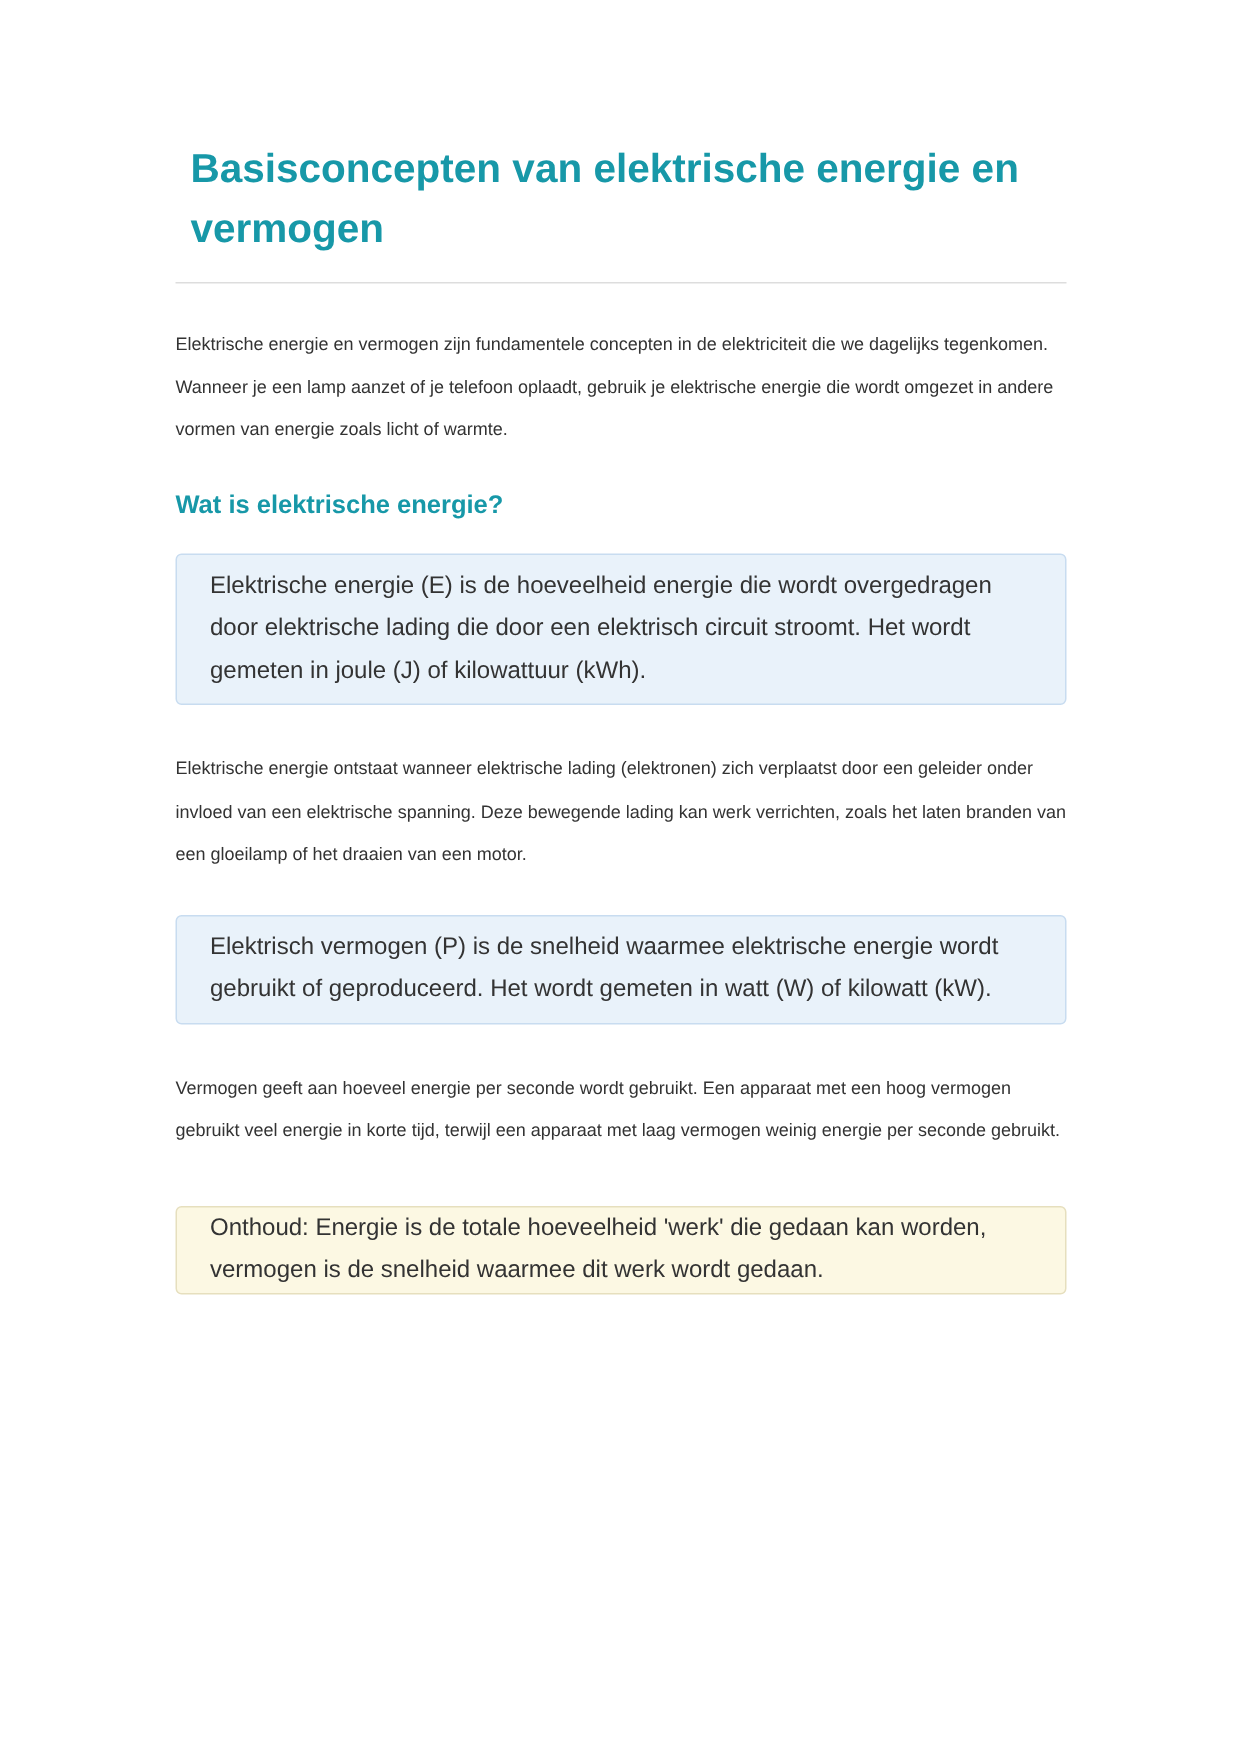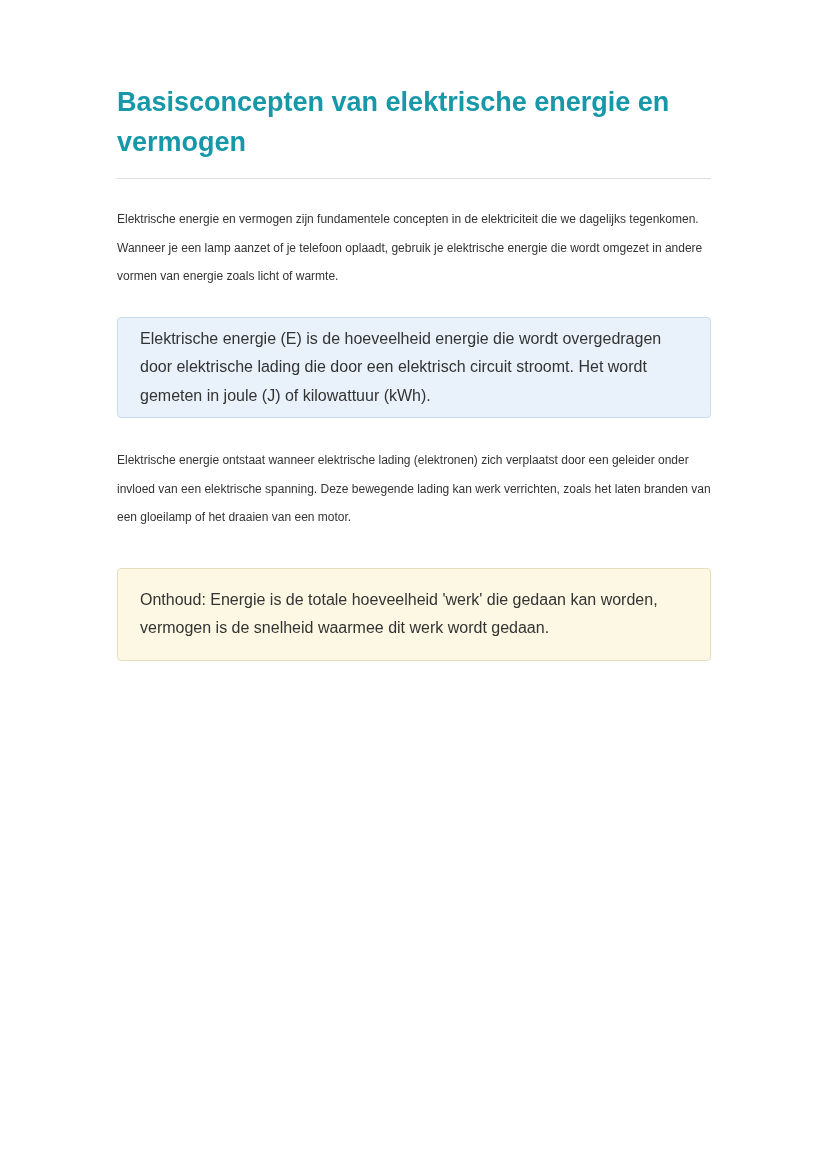--- a/index.html
+++ b/index.html
@@ -16,21 +16,21 @@
   }
   .page {
     padding: 82px 117px 60px 117px;
     box-sizing: border-box;
   }
   h1.page-title {
     color: var(--accent, #1798a8);
     font-size: 27px;
     line-height: 40px;
     font-weight: 700;
-    margin: 0;
+    margin: 10px;
   }
   hr.divider {
     border: none;
     border-top: 1px solid #dddddd;
     margin: 16px 0 26px 0;
   }
   p.body-text {
     font-size: 12px;
     line-height: 28.5px;
     margin: 0 0 26px 0;
@@ -51,47 +51,52 @@
   }
   .info-box p {
     font-size: 16px;
     line-height: 28.5px;
     margin: 0;
   }
   .note-box {
     background: var(--note-bg, #fcf8e3);
     border: 1px solid var(--note-border, #e6dfbe);
     border-radius: 4px;
-    padding: 17px 22px;
+    padding: 0 22px;
     margin: 36px 0 0 0;
   }
   .note-box p {
     font-size: 16px;
     line-height: 28.5px;
     margin: 0;
   }
 </style>
 </head>
 <body>
 
 <div class="page">
 
   <h1 class="page-title">Basisconcepten van elektrische energie en vermogen</h1>
 
   <hr class="divider">
 
   <p class="body-text">Elektrische energie en vermogen zijn fundamentele concepten in de elektriciteit die we dagelijks tegenkomen. Wanneer je een lamp aanzet of je telefoon oplaadt, gebruik je elektrische energie die wordt omgezet in andere vormen van energie zoals licht of warmte.</p>
 
+  <h2 class="section-heading">Wat is elektrische energie?</h2>
 
   <div class="info-box">
     <p>Elektrische energie (E) is de hoeveelheid energie die wordt overgedragen door elektrische lading die door een elektrisch circuit stroomt. Het wordt gemeten in joule (J) of kilowattuur (kWh).</p>
   </div>
 
   <p class="body-text">Elektrische energie ontstaat wanneer elektrische lading (elektronen) zich verplaatst door een geleider onder invloed van een elektrische spanning. Deze bewegende lading kan werk verrichten, zoals het laten branden van een gloeilamp of het draaien van een motor.</p>
 
 
+  <div class="info-box">
+    <p>Elektrisch vermogen (P) is de snelheid waarmee elektrische energie wordt gebruikt of geproduceerd. Het wordt gemeten in watt (W) of kilowatt (kW).</p>
+  </div>
 
+  <p class="body-text">Vermogen geeft aan hoeveel energie per seconde wordt gebruikt. Een apparaat met een hoog vermogen gebruikt veel energie in korte tijd, terwijl een apparaat met laag vermogen weinig energie per seconde gebruikt.</p>
 
   <div class="note-box">
     <p>Onthoud: Energie is de totale hoeveelheid 'werk' die gedaan kan worden, vermogen is de snelheid waarmee dit werk wordt gedaan.</p>
   </div>
 
 </div>
 
 </body></html>

